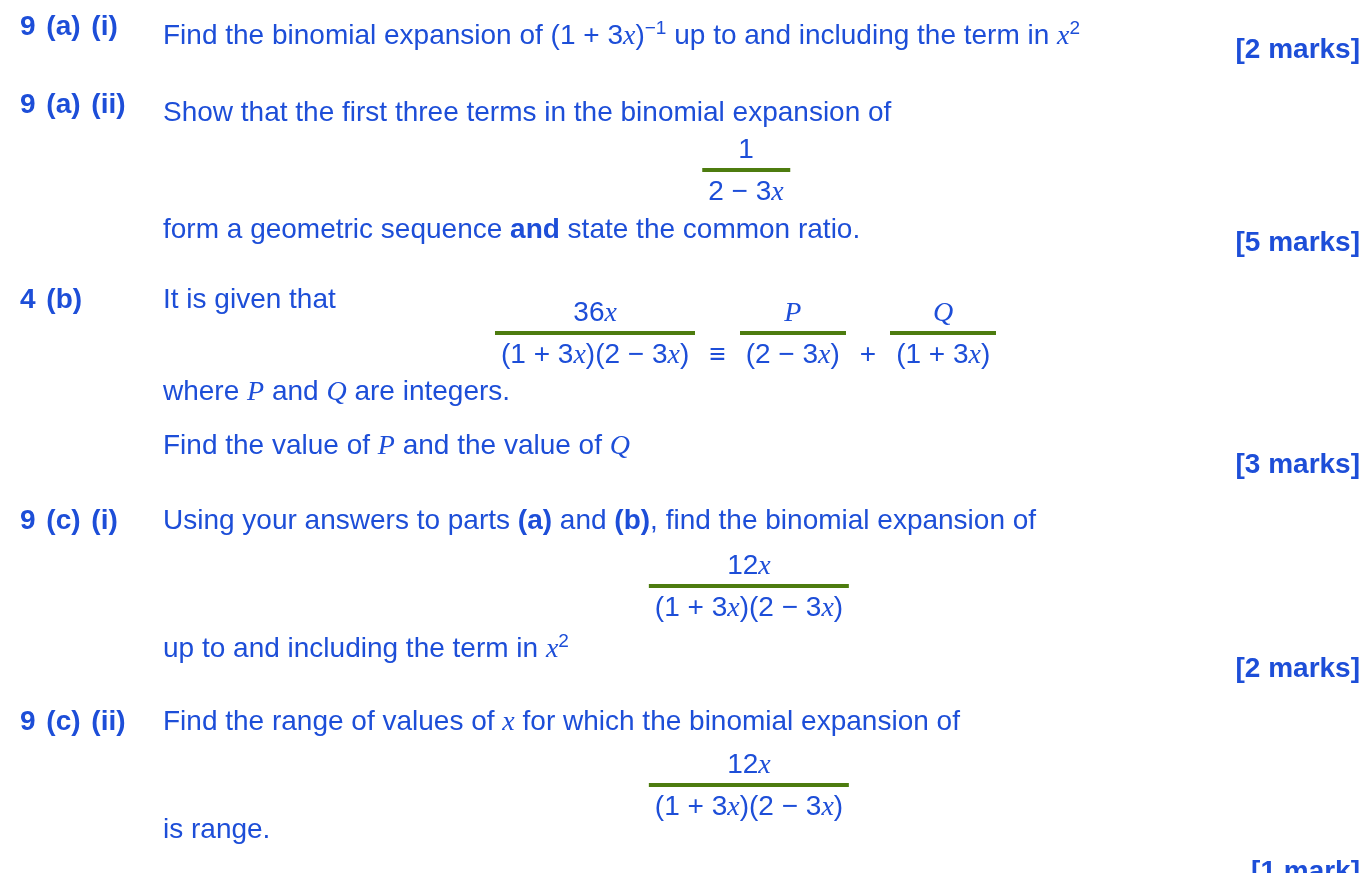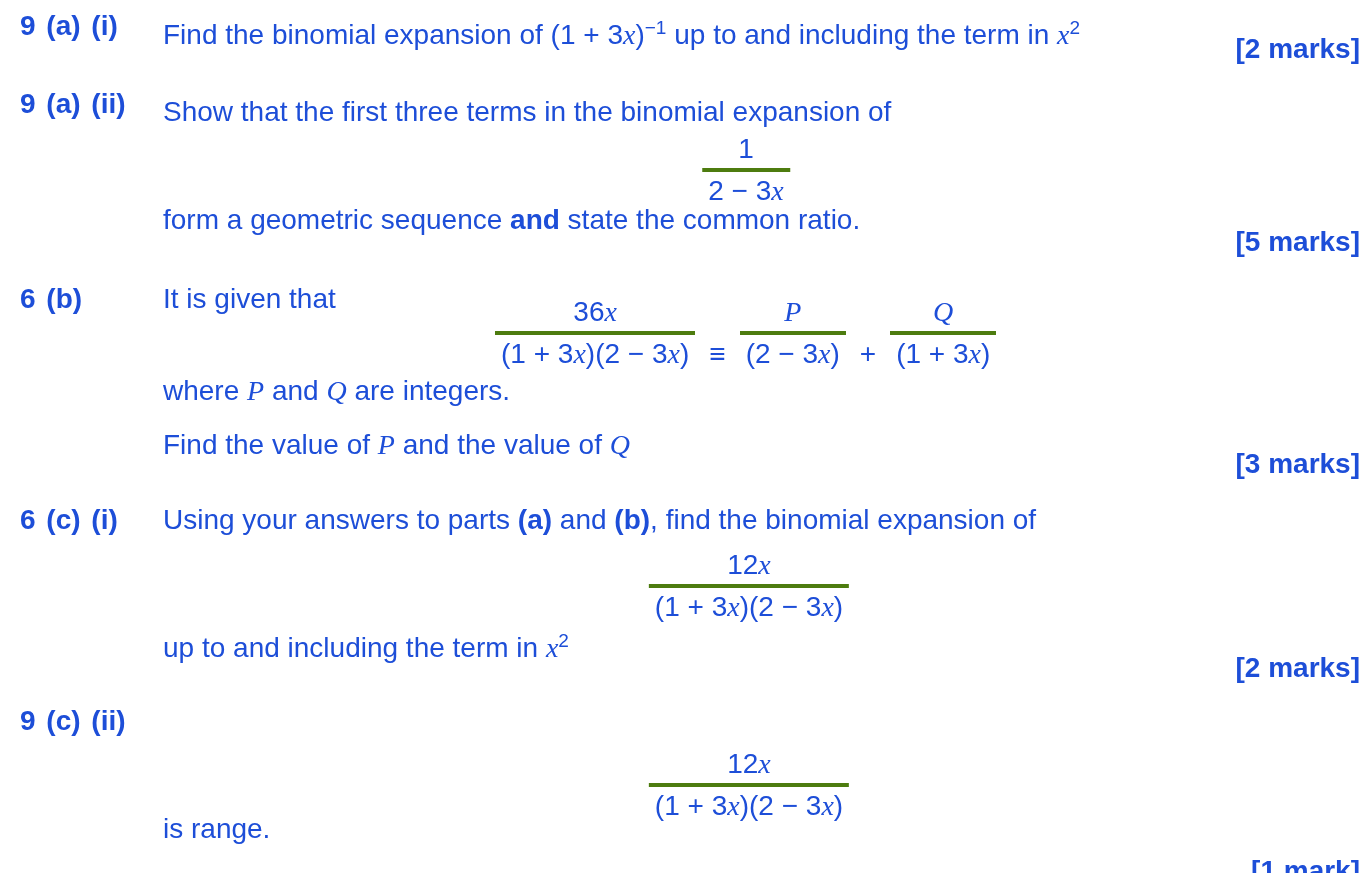--- a/index.html
+++ b/index.html
@@ -77,24 +77,24 @@
   <div class="marks" style="top:33px">[2 marks]</div>
 
   <div class="qlabel" style="top:88px">9 (a) (ii)</div>
   <div class="qtext" style="top:96px">Show that the first three terms in the binomial expansion of</div>
 
   <div class="frac abs" style="left:746px; top:133px">
     <div class="num">1</div>
     <div class="den"><span>2 − 3</span><span class="var">x</span></div>
   </div>
 
-  <div class="qtext" style="top:204px"><span>form a geometric sequence </span><span class="b">and</span><span> state the common ratio.</span></div>
+  <div class="qtext" style="top:213px"><span>form a geometric sequence </span><span class="b">and</span><span> state the common ratio.</span></div>
   <div class="marks" style="top:226px">[5 marks]</div>
 
-  <div class="qlabel" style="top:283px">6 (b)</div>
+  <div class="qlabel" style="top:283px">4 (b)</div>
   <div class="qtext" style="top:283px">It is given that</div>
 
   <div class="equation" style="left:495px; top:296px">
     <div class="frac">
       <div class="num"><span>36</span><span class="var">x</span></div>
       <div class="den"><span>(1 + 3</span><span class="var">x</span><span>)(2 − 3</span><span class="var">x</span><span>)</span></div>
     </div>
     <span class="op">≡</span>
     <div class="frac">
       <div class="num var">P</div>
@@ -105,32 +105,33 @@
       <div class="num var">Q</div>
       <div class="den"><span>(1 + 3</span><span class="var">x</span><span>)</span></div>
     </div>
   </div>
 
   <div class="qtext" style="top:429px"><span>Find the value of </span><span class="var">P</span><span> and the value of </span><span class="var">Q</span></div>
 
   <div class="qtext" style="top:375px"><span>where </span><span class="var">P</span><span> and </span><span class="var">Q</span><span> are integers.</span></div>
   <div class="marks" style="top:448px">[3 marks]</div>
 
-  <div class="qlabel" style="top:504px">6 (c) (i)</div>
+  <div class="qlabel" style="top:504px">9 (c) (i)</div>
   <div class="qtext" style="top:504px"><span>Using your answers to parts </span><span class="b">(a)</span><span> and </span><span class="b">(b)</span><span>, find the binomial expansion of</span></div>
 
   <div class="frac abs" style="left:749px; top:549px">
     <div class="num"><span>12</span><span class="var">x</span></div>
     <div class="den"><span>(1 + 3</span><span class="var">x</span><span>)(2 − 3</span><span class="var">x</span><span>)</span></div>
   </div>
 
   <div class="qtext" style="top:632px"><span>up to and including the term in </span><span class="var">x</span><sup>2</sup></div>
   <div class="marks" style="top:652px">[2 marks]</div>
 
   <div class="qlabel" style="top:705px">9 (c) (ii)</div>
+  <div class="qtext" style="top:705px"><span>Find the range of values of </span><span class="var">x</span><span> for which the binomial expansion of</span></div>
 
   <div class="frac abs" style="left:749px; top:748px">
     <div class="num"><span>12</span><span class="var">x</span></div>
     <div class="den"><span>(1 + 3</span><span class="var">x</span><span>)(2 − 3</span><span class="var">x</span><span>)</span></div>
   </div>
 
   <div class="qtext" style="top:813px">is range.</div>
   <div class="marks" style="top:855px">[1 mark]</div>
 
 </div>

